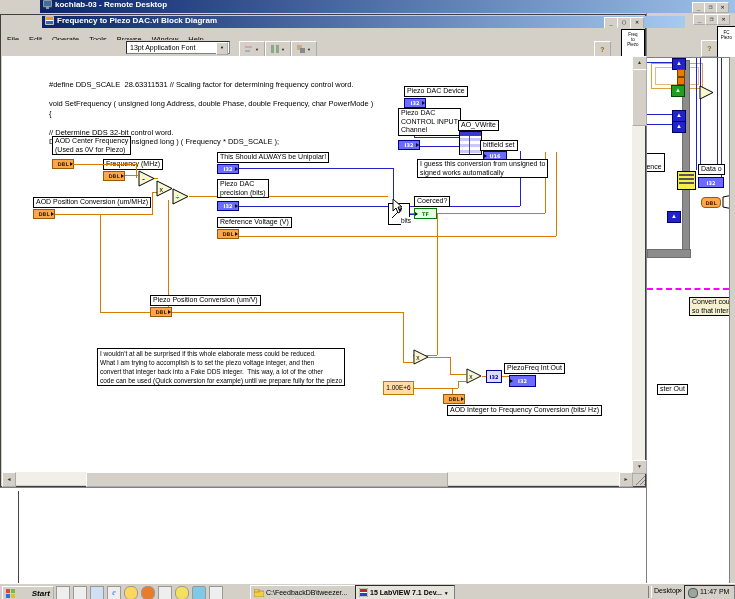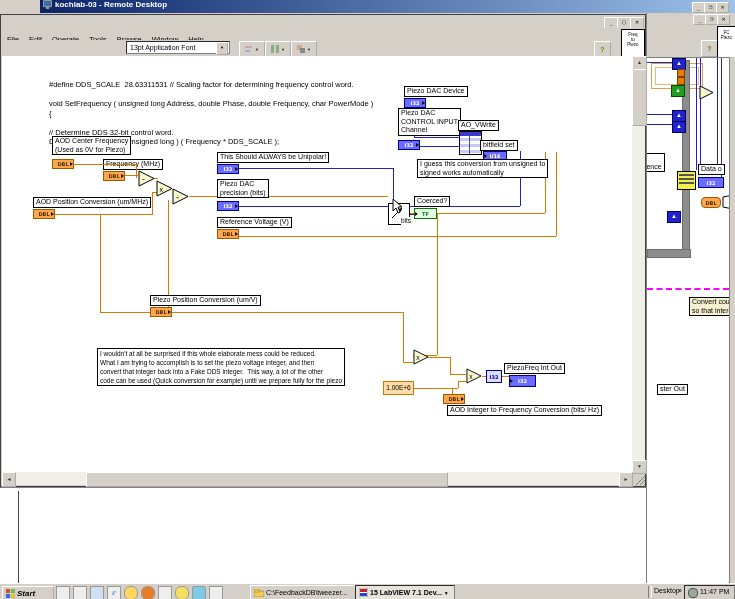--- a/index.html
+++ b/index.html
@@ -102,20 +102,28 @@
       <div class="lbl" style="left:10px;top:326px;">ster Out</div>
     </div>
     <div class="abs" style="left:82px;top:44px;width:7px;height:526px;background:#d4d0c8;border-left:1px solid #808080;"></div>
   </div>
 
   <div class="abs" style="left:0;top:487px;width:646px;height:96px;background:#fff;border-top:1px solid #808080;">
     <div class="abs" style="left:18px;top:3px;width:1px;height:93px;background:#444;"></div>
   </div>
 
   <div class="abs" style="left:0;top:14px;width:646px;height:473px;background:#d4d0c8;border:1px solid #404040;box-sizing:border-box;">
+    <div class="titlebar abs" style="left:1px;top:1px;width:643px;height:12px;">
+      <svg width="9" height="9" style="margin:0 3px;">
+        <rect x="0" y="0" width="9" height="9" fill="#fff" stroke="#888"></rect>
+        <rect x="1" y="1" width="7" height="3" fill="#e8a020"></rect>
+        <rect x="1" y="5" width="7" height="3" fill="#4060c0"></rect>
+      </svg>
+      <span>Frequency to Piezo DAC.vi Block Diagram</span>
+    </div>
     <div class="wbtn abs" style="left:603px;top:2px;width:12px;height:10px;">_</div>
     <div class="wbtn abs" style="left:616px;top:2px;width:12px;height:10px;">▢</div>
     <div class="wbtn abs" style="left:629px;top:2px;width:12px;height:10px;">✕</div>
 
     <div class="abs" style="left:1px;top:13px;width:643px;height:12px;background:#d4d0c8;border-bottom:1px solid #a8a49c;">
       <span class="menu-item">File</span><span class="menu-item">Edit</span><span class="menu-item">Operate</span><span class="menu-item">Tools</span><span class="menu-item">Browse</span><span class="menu-item">Window</span><span class="menu-item">Help</span>
     </div>
 
     <div class="abs" style="left:1px;top:25px;width:643px;height:16px;background:#d4d0c8;border-bottom:1px solid #808080;">
       <div class="abs" style="left:124px;top:1px;width:104px;height:13px;background:#fff;border:1px inset #808080;font-size:7px;line-height:12px;padding-left:3px;box-sizing:border-box;color:#000;">
@@ -304,21 +312,21 @@
       <rect x="1" y="1" width="7" height="5" fill="#3a6ea5"></rect>
         <rect x="3" y="7" width="3" height="2" fill="#999"></rect>
     </svg>
     <span>kochlab-03 - Remote Desktop</span>
   </div>
   <div class="wbtn abs" style="left:692px;top:2px;width:11px;height:9px;">_</div>
   <div class="wbtn abs" style="left:704px;top:2px;width:11px;height:9px;">❐</div>
   <div class="wbtn abs" style="left:716px;top:2px;width:11px;height:9px;">✕</div>
 
   <div id="taskbar" class="abs" style="left:0;top:583px;width:735px;height:16px;">
-    <div class="taskbtn abs" style="left:2px;top:2px;width:44px;height:12px;font-weight:bold;font-style:italic;font-size:8px;">
+    <div class="taskbtn abs" style="left:2px;top:2px;width:44px;height:12px;font-weight:bold;font-style:italic;font-size:8px;justify-content:space-between;">
       <svg width="9" height="9">
         <rect x="0" y="0" width="4" height="4" fill="#e04a2f"></rect>
           <rect x="5" y="0" width="4" height="4" fill="#6fbf3f"></rect>
         <rect x="0" y="5" width="4" height="4" fill="#2f6fe0"></rect>
           <rect x="5" y="5" width="4" height="4" fill="#e0c02f"></rect>
       </svg>
       <span>Start</span>
     </div>
     <div class="qicon" style="left:56px;top:2px;"></div>
     <div class="qicon" style="left:73px;top:2px;"></div>

